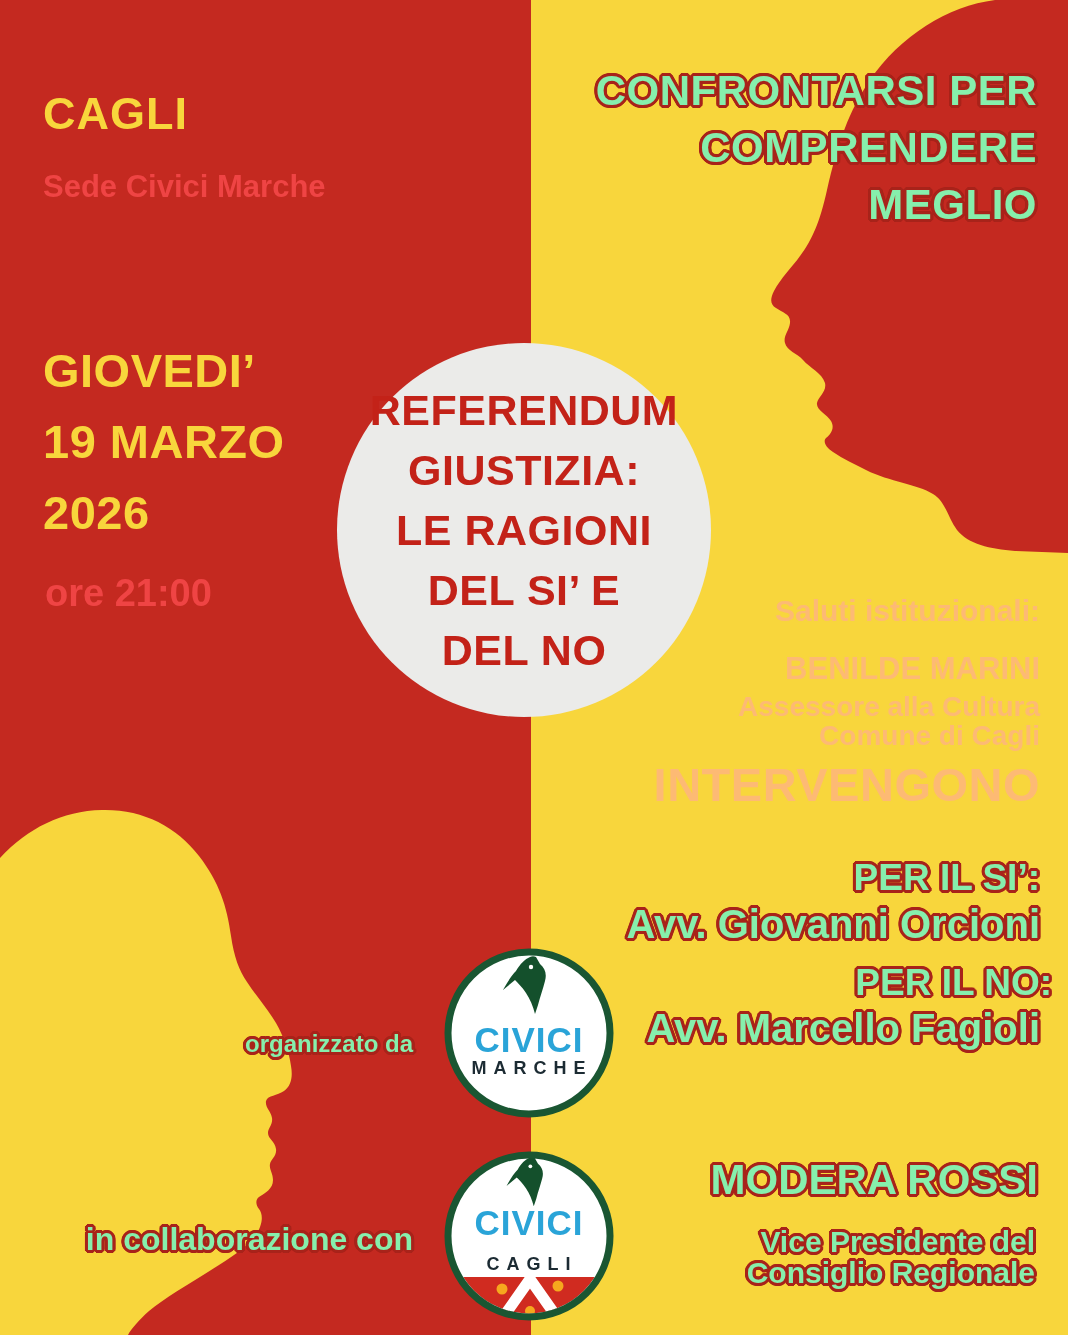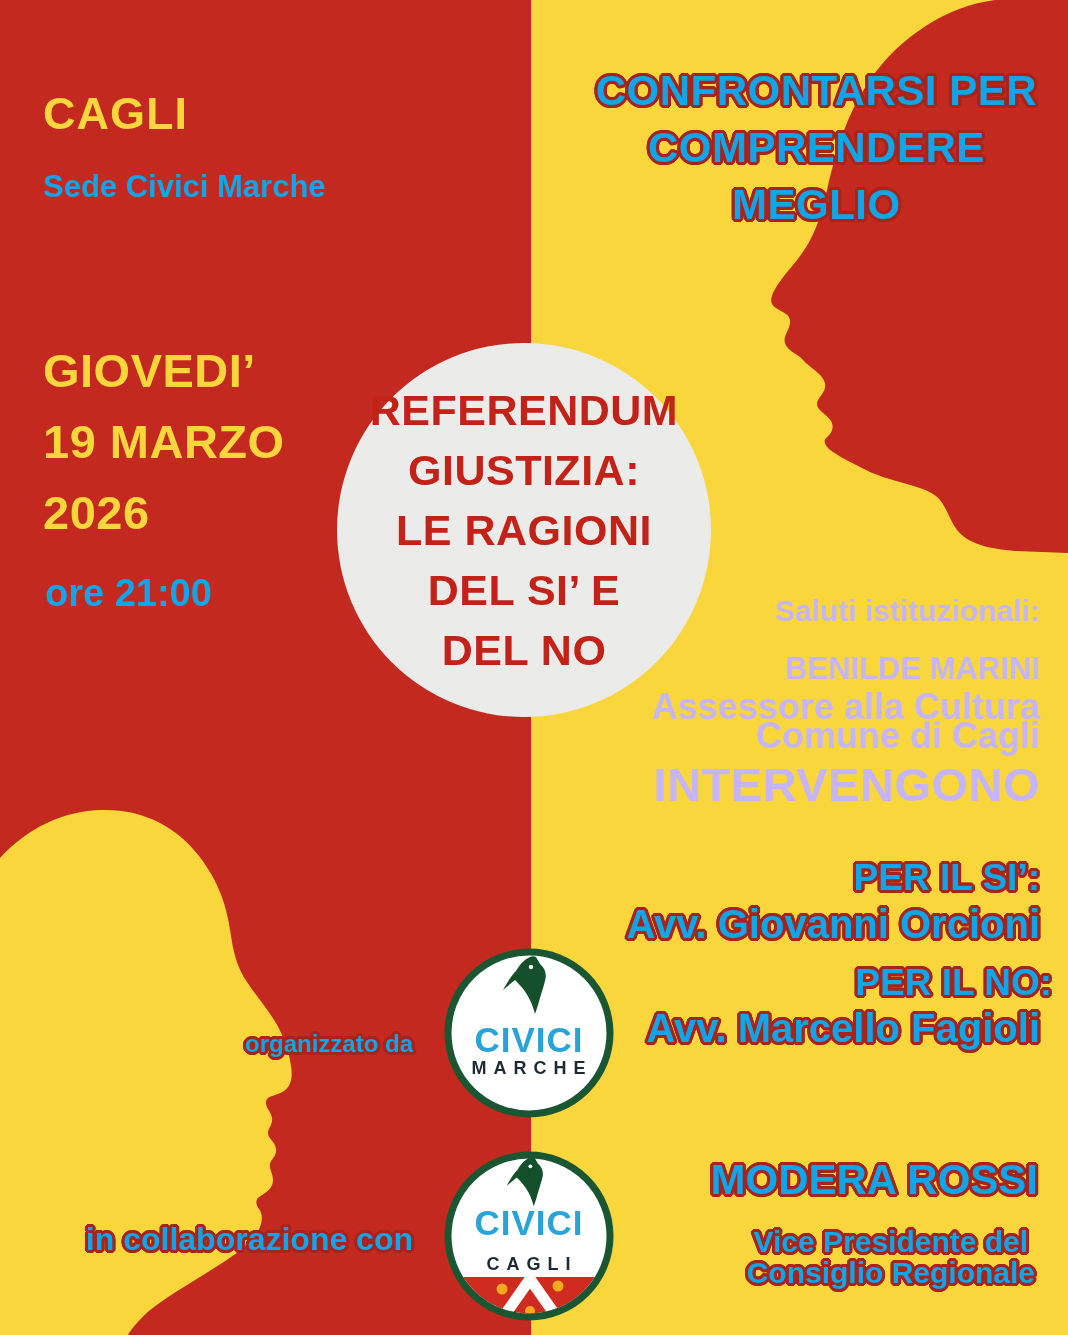--- a/index.html
+++ b/index.html
@@ -16,40 +16,39 @@
   .title-circle{
     position:absolute;left:337px;top:343px;width:374px;height:374px;border-radius:50%;
     background:#ebebe9;z-index:2;display:flex;flex-direction:column;justify-content:center;
     align-items:center;text-align:center;padding-top:0;
   }
   .title-circle .c-line{color:#c32218;font-size:43px;line-height:60px;letter-spacing:0.5px;}
   
   .abs{position:absolute;z-index:3;white-space:nowrap;}
   .right-align{text-align:right;}
   .yellow-text{color:#f8d63c;}
-  .white-text{color:#0ea5e9;}
-  .red-text{color:#c4b5fd;}
+  .white-text{color:#ef4444;}
+  .red-text{color:#fdba74;}
   
   .or{
-    color:#0ea5e9;
+    color:#86efac;
     text-shadow:
       3px 0 0 #a8231a,-3px 0 0 #a8231a,0 3px 0 #a8231a,0 -3px 0 #a8231a,
       2px 2px 0 #a8231a,-2px 2px 0 #a8231a,2px -2px 0 #a8231a,-2px -2px 0 #a8231a,
       3px 1px 0 #a8231a,-3px 1px 0 #a8231a,3px -1px 0 #a8231a,-3px -1px 0 #a8231a,
       1px 3px 0 #a8231a,-1px 3px 0 #a8231a,1px -3px 0 #a8231a,-1px -3px 0 #a8231a;
-    text-align: center;
   }
   .city{left:43px;top:88px;font-size:45px;letter-spacing:1px;}
   .venue{left:43px;top:163px;font-size:31px;line-height:47px;}
   .datetime{left:43px;top:335px;font-size:47px;line-height:71px;letter-spacing:0.5px;}
   .time{left:45px;top:572px;font-size:38px;}
   .tagline{right:31px;top:62px;font-size:42px;line-height:57px;letter-spacing:0.5px;}
   .greet-label{right:28px;top:594px;font-size:30px;}
   .greet-name{right:28px;top:651px;font-size:31px;}
-  .greet-role{right:28px;top:692px;font-size:36px;line-height:29px;}
+  .greet-role{right:28px;top:692px;font-size:28px;line-height:29px;}
   .speakers-heading{right:28px;top:757px;font-size:47px;letter-spacing:0.5px;}
   .yes-label{right:28px;top:857px;font-size:37px;padding-left:12px;}
   .yes-name{right:28px;top:902px;font-size:40px;}
   .no-label{right:16px;top:962px;font-size:37px;}
   .no-name{right:28px;top:1006px;font-size:40px;}
   .mod-heading{right:33px;top:1096px;font-size:46px;letter-spacing:1px;}
   .mod-name{right:30px;top:1156px;font-size:42px;}
   .mod-role{right:33px;top:1214px;font-size:30px;line-height:31px;margin-top:12px;}
   .org-label{right:655px;top:1030px;font-size:24px;}
   .collab-label{right:655px;top:1221px;font-size:32px;}

